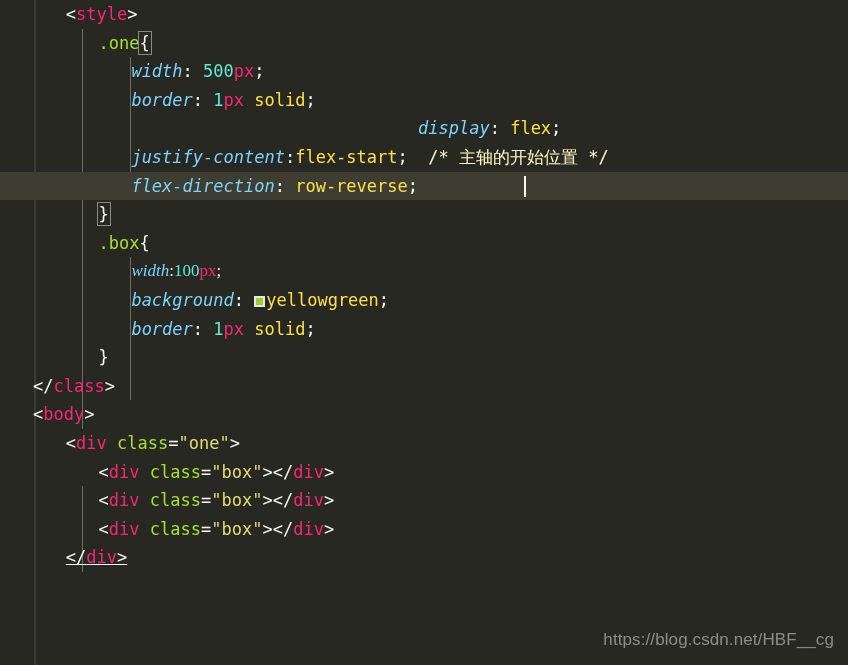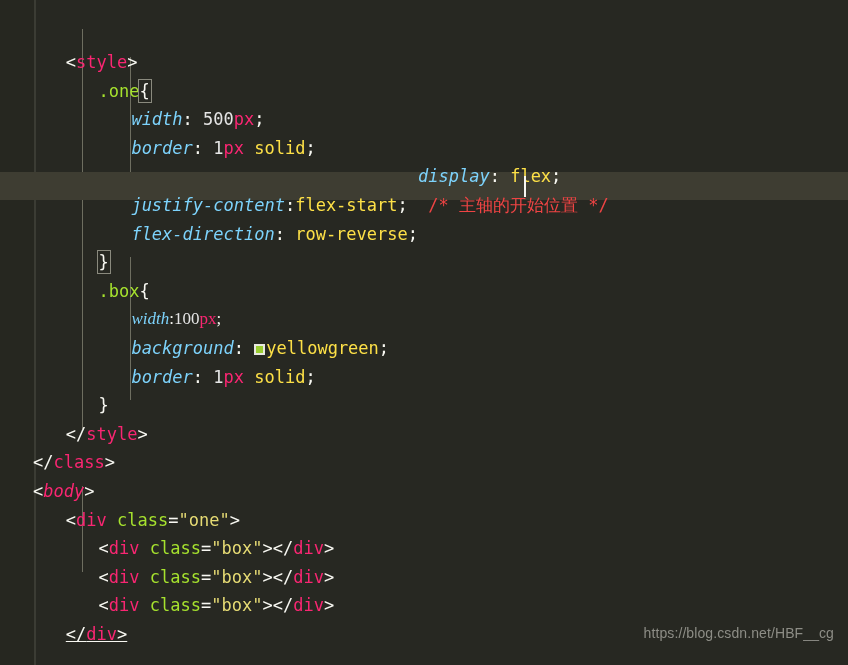--- a/index.html
+++ b/index.html
@@ -48,41 +48,40 @@
     width: 1px;
     background: #6e6e60;
   }
 
   
   .code {
     position: absolute;
     left: 0; top: 0;
     width: 848px;
     z-index: 3;
-    margin-top: 48px;
   }
   .line {
     height: 28.6px;
     white-space: pre;
     padding-left: 33px;
     box-sizing: border-box;
     color: #f8f8f2;
   }
 
   
   .t-punct    { color: #f8f8f2; }
   .t-tag      { color: #f92672; }
   .t-attr     { color: #a6e22e; }
   .t-str      { color: #e6db74; }
   .t-sel      { color: #a6e22e; }
   .t-prop     { color: #7dd3fc; font-style: italic; }
   .t-val      { color: #fde047; }
-  .t-num      { color: #e5e5e5; }
+  .t-num      { color: #5eead4; }
   .t-unit     { color: #f92672; }
-  .t-comment  { color: #ef4444; }
+  .t-comment  { color: #fef9c3; }
 
   
   .brk {
     outline: 1px solid #8a8a7e;
     outline-offset: 1px;
     position: relative;
   }
 
   
   .swatch {
@@ -101,24 +100,24 @@
     width: 2px;
     height: 21px;
     background: #f8f8f2;
     z-index: 5;
   }
 
   
   .watermark {
     position: absolute;
     right: 14px;
-    bottom: 17px;
+    bottom: 10px;
     color: #8d8d86;
     font-family: "Liberation Sans", "DejaVu Sans", sans-serif;
-    font-size: 14px;
+    font-size: 17px;
     z-index: 6;
     letter-spacing: 0.1px;
   }
 </style>
 </head>
 <body>
 
 <div id="editor">
 
   <div class="gutter"></div>
@@ -140,23 +139,22 @@
       <div class="line" style="padding-left: 131.4px;"><span class="t-prop">border</span><span class="t-punct">: </span><span class="t-num">1</span><span class="t-unit">px</span><span class="t-punct"> </span><span class="t-val">solid</span><span class="t-punct">;</span></div>
       <div class="line" style="padding-left: 131.4px; text-align: center;"><span class="t-prop">display</span><span class="t-punct">: </span><span class="t-val">flex</span><span class="t-punct">;</span></div>
       <div class="line" style="padding-left: 131.4px;"><span class="t-prop">justify-content</span><span class="t-punct">:</span><span class="t-val">flex-start</span><span class="t-punct">;</span><span class="t-punct">  </span><span class="t-comment">/* 主轴的开始位置 */</span></div>
       <div class="line" style="padding-left: 131.4px;"><span class="t-prop">flex-direction</span><span class="t-punct">: </span><span class="t-val">row-reverse</span><span class="t-punct">;</span></div>
       <div class="line" style="padding-left: 98.6px;"><span class="t-punct brk">}</span></div>
       <div class="line" style="padding-left: 98.6px;"><span class="t-sel">.box</span><span class="t-punct">{</span></div>
       <div class="line" style="padding-left: 131.4px; font-family: Liberation Serif, serif;"><span class="t-prop">width</span><span class="t-punct">:</span><span class="t-num">100</span><span class="t-unit">px</span><span class="t-punct">;</span></div>
       <div class="line" style="padding-left: 131.4px;"><span class="t-prop">background</span><span class="t-punct">: </span><span class="swatch" style="background: rgb(154, 205, 50);"></span><span class="t-val">yellowgreen</span><span class="t-punct">;</span></div>
       <div class="line" style="padding-left: 131.4px;"><span class="t-prop">border</span><span class="t-punct">: </span><span class="t-num">1</span><span class="t-unit">px</span><span class="t-punct"> </span><span class="t-val">solid</span><span class="t-punct">;</span></div>
       <div class="line" style="padding-left: 98.6px;"><span class="t-punct">}</span></div>
-      <div class="line" style="padding-left: 65.8px;"><span class="t-punct">&lt;/</span><span class="t-tag">style</span><span class="t-punct">&gt;</span></div>
       <div class="line" style="padding-left: 33px;"><span class="t-punct">&lt;/</span><span class="t-tag">class</span><span class="t-punct">&gt;</span></div>
-      <div class="line" style=" font-style: italic;"><span class="t-punct">&lt;</span><span class="t-tag">body</span><span class="t-punct">&gt;</span></div>
+      <div class="line" style=""><span class="t-punct">&lt;</span><span class="t-tag">body</span><span class="t-punct">&gt;</span></div>
       <div class="line" style="padding-left: 65.8px;"><span class="t-punct">&lt;</span><span class="t-tag">div</span><span class="t-punct"> </span><span class="t-attr">class</span><span class="t-punct">=</span><span class="t-str">"one"</span><span class="t-punct">&gt;</span></div>
       <div class="line" style="padding-left: 98.6px;"><span class="t-punct">&lt;</span><span class="t-tag">div</span><span class="t-punct"> </span><span class="t-attr">class</span><span class="t-punct">=</span><span class="t-str">"box"</span><span class="t-punct">&gt;</span><span class="t-punct">&lt;/</span><span class="t-tag">div</span><span class="t-punct">&gt;</span></div>
       <div class="line" style="padding-left: 98.6px;"><span class="t-punct">&lt;</span><span class="t-tag">div</span><span class="t-punct"> </span><span class="t-attr">class</span><span class="t-punct">=</span><span class="t-str">"box"</span><span class="t-punct">&gt;</span><span class="t-punct">&lt;/</span><span class="t-tag">div</span><span class="t-punct">&gt;</span></div>
       <div class="line" style="padding-left: 98.6px;"><span class="t-punct">&lt;</span><span class="t-tag">div</span><span class="t-punct"> </span><span class="t-attr">class</span><span class="t-punct">=</span><span class="t-str">"box"</span><span class="t-punct">&gt;</span><span class="t-punct">&lt;/</span><span class="t-tag">div</span><span class="t-punct">&gt;</span></div>
       <div class="line" style="padding-left: 65.8px; text-decoration: underline;"><span class="t-punct">&lt;/</span><span class="t-tag">div</span><span class="t-punct">&gt;</span></div>
     </div>
   <div id="caret" class="caret" style="left: 524px; top: 175.6px;"></div>
 
   <div class="watermark">https://blog.csdn.net/HBF__cg</div>
 </div>

